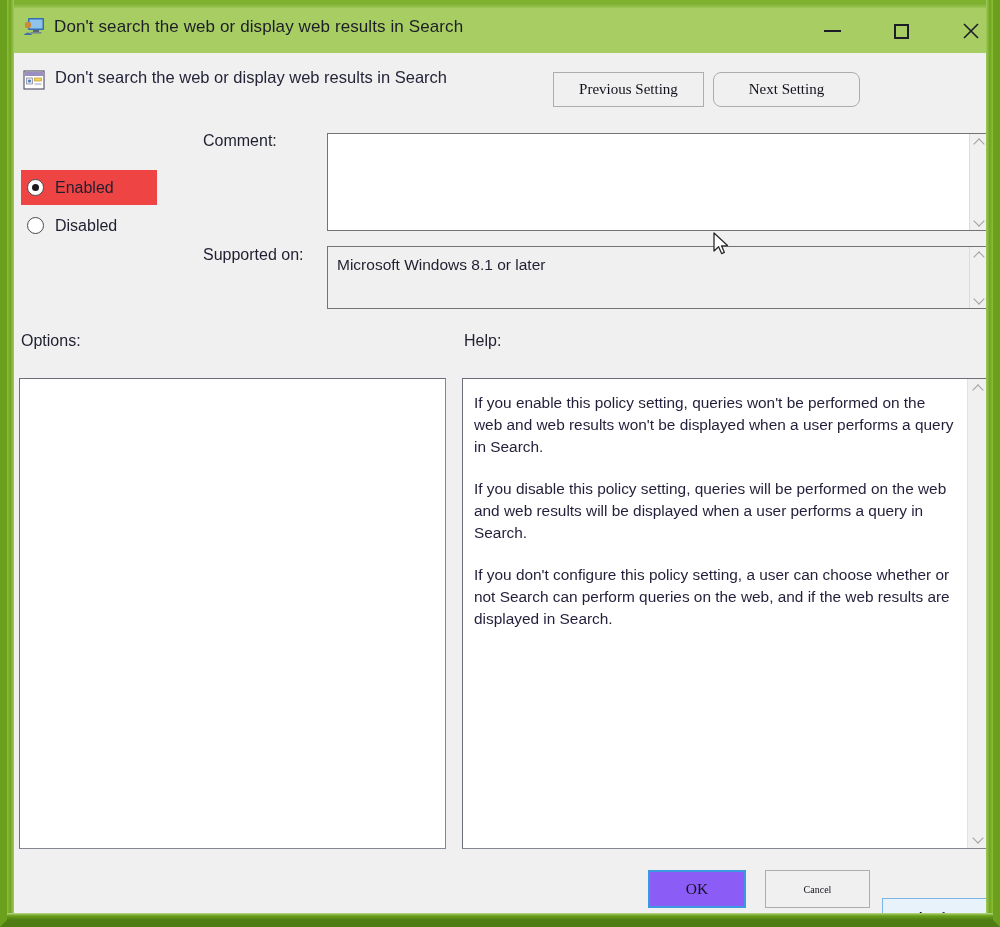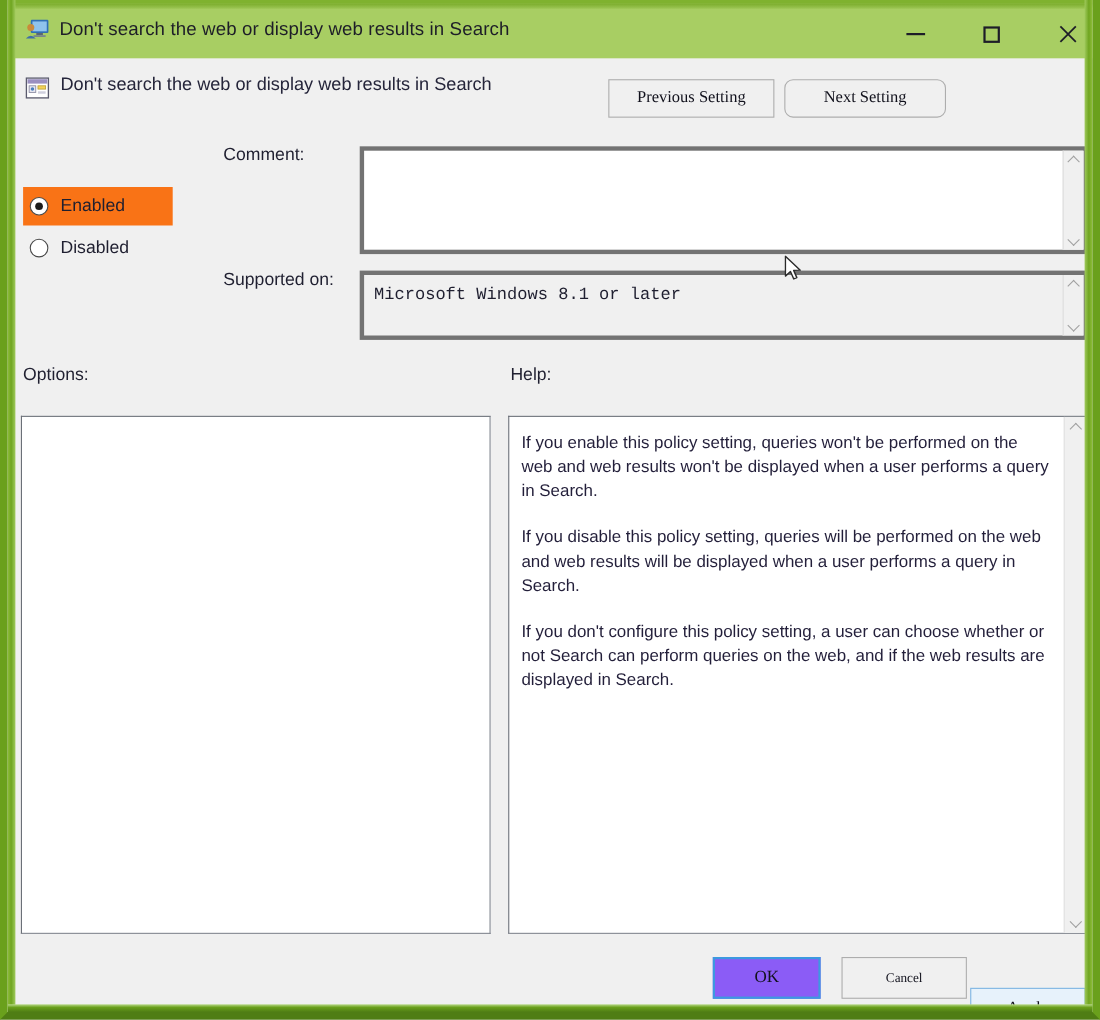--- a/index.html
+++ b/index.html
@@ -150,21 +150,21 @@
   .radio-row {
     position: absolute;
     left: 14px;
     width: 136px;
     height: 35px;
     display: flex;
     align-items: center;
     cursor: default;
     user-select: none;
   }
-  .radio-row.sel { background: #f97316; }
+  .radio-row.sel { background: #ef4444; }
   .radio-notconf { top: 133px; }
   .radio-enabled { top: 170px; width: 136px; }
   .radio-disabled { top: 208px; }
   .radio-circle {
     width: 17px; height: 17px;
     border-radius: 50%;
     border: 1.4px solid #4a4a4a;
     background: #ffffff;
     margin-left: 6px;
     box-sizing: border-box;
@@ -196,23 +196,22 @@
   .lbl-comment { left: 196px; top: 132px; }
   .lbl-supported { left: 196px; top: 246px; }
   .lbl-options { left: 14px; top: 332px; }
   .lbl-help { left: 457px; top: 332px; }
 
   
   .textbox {
     position: absolute;
     box-sizing: border-box;
     background: #ffffff;
-    border: 4px solid #737373;
-    display: flex;
-    font-family: Liberation Mono, monospace;
+    border: 1px solid #737373;
+    display: flex;
   }
   .textbox.readonly { background: #f0f0f0; }
   .box-comment {
     left: 320px; top: 133px;
     width: 662px; height: 98px;
   }
   .box-supported {
     left: 320px; top: 246px;
     width: 662px; height: 63px;
   }
@@ -305,24 +304,24 @@
     position: absolute;
     left: 641px; top: 870px;
     width: 98px; height: 38px;
     border: 2px solid #3c99e0;
     background: #8b5cf6;
     font-size: 15.5px;
   }
   .btn-cancel {
     position: absolute;
     left: 758px; top: 870px;
-    width: 114px; height: 38px;
+    width: 105px; height: 38px;
     border: 1px solid #adadad;
     background: #f0f0f0;
-    font-size: 12px;
+    font-size: 10px;
   }
   .btn-apply {
     position: absolute;
     left: 875px; top: 870px;
     width: 105px; height: 38px;
     border: 1px solid #7eb4e2;
     background: #e7f2fb;
     font-size: 15.5px;
     margin-top: 28px;
   }

